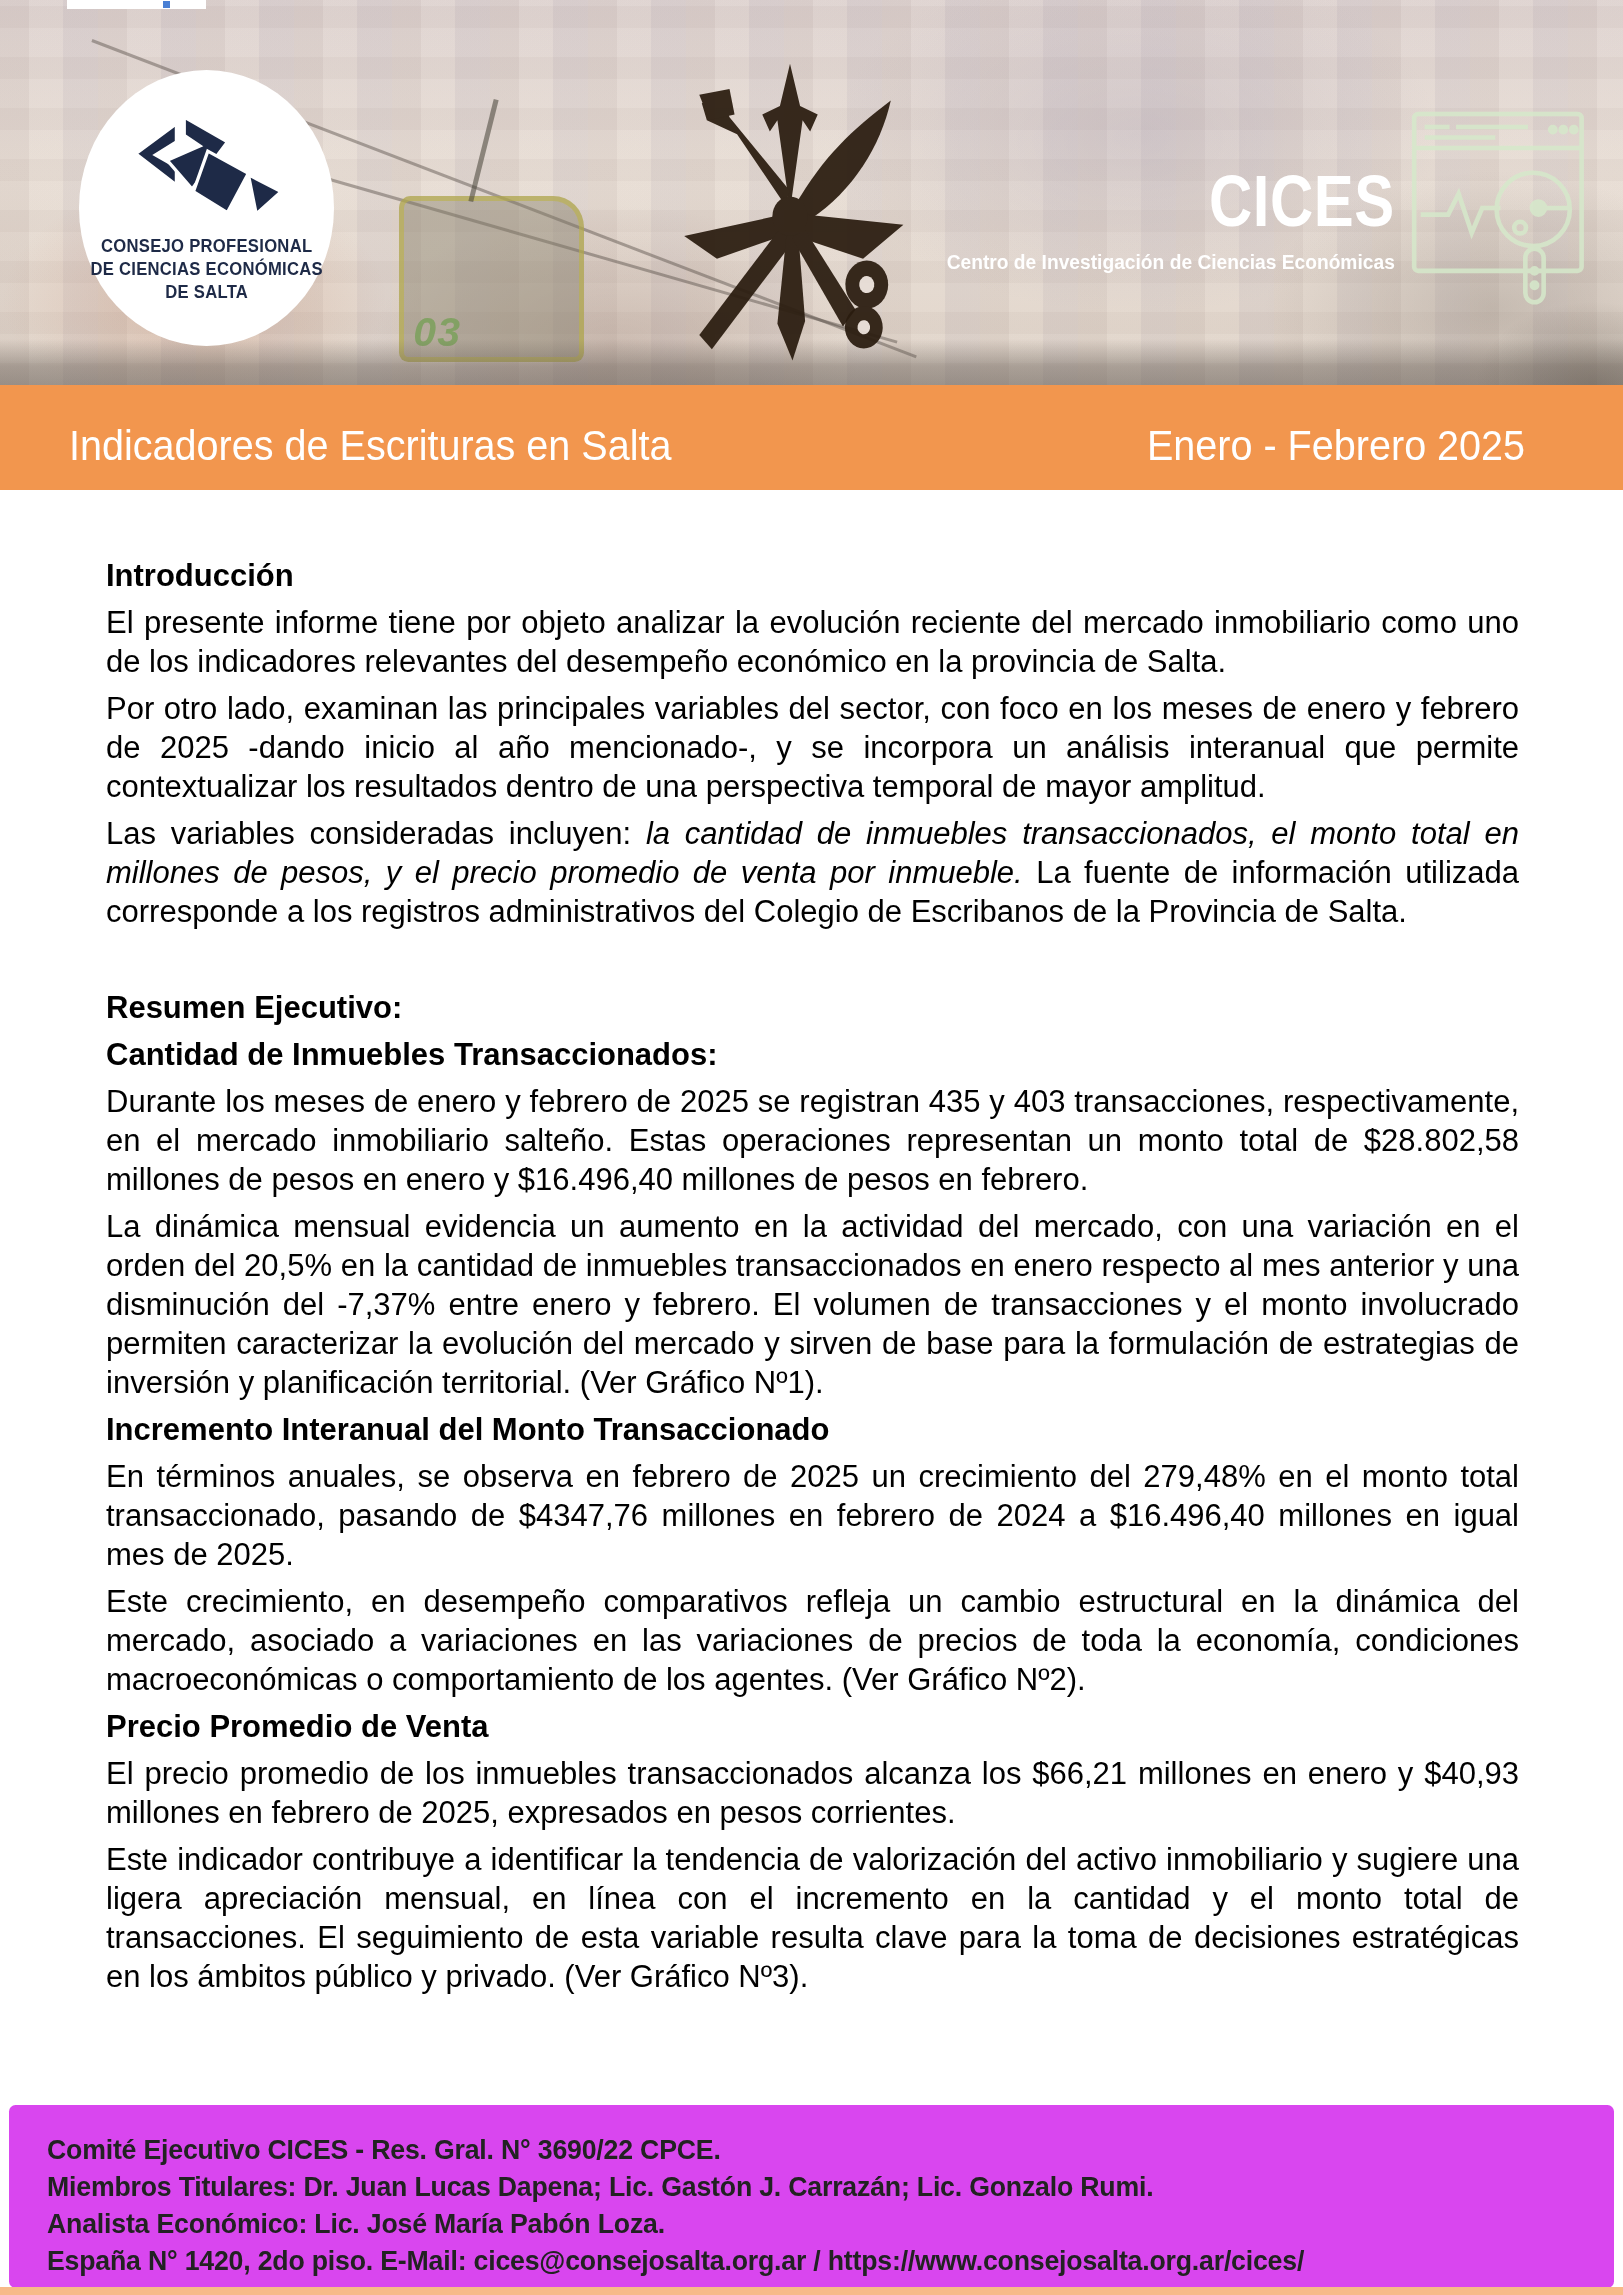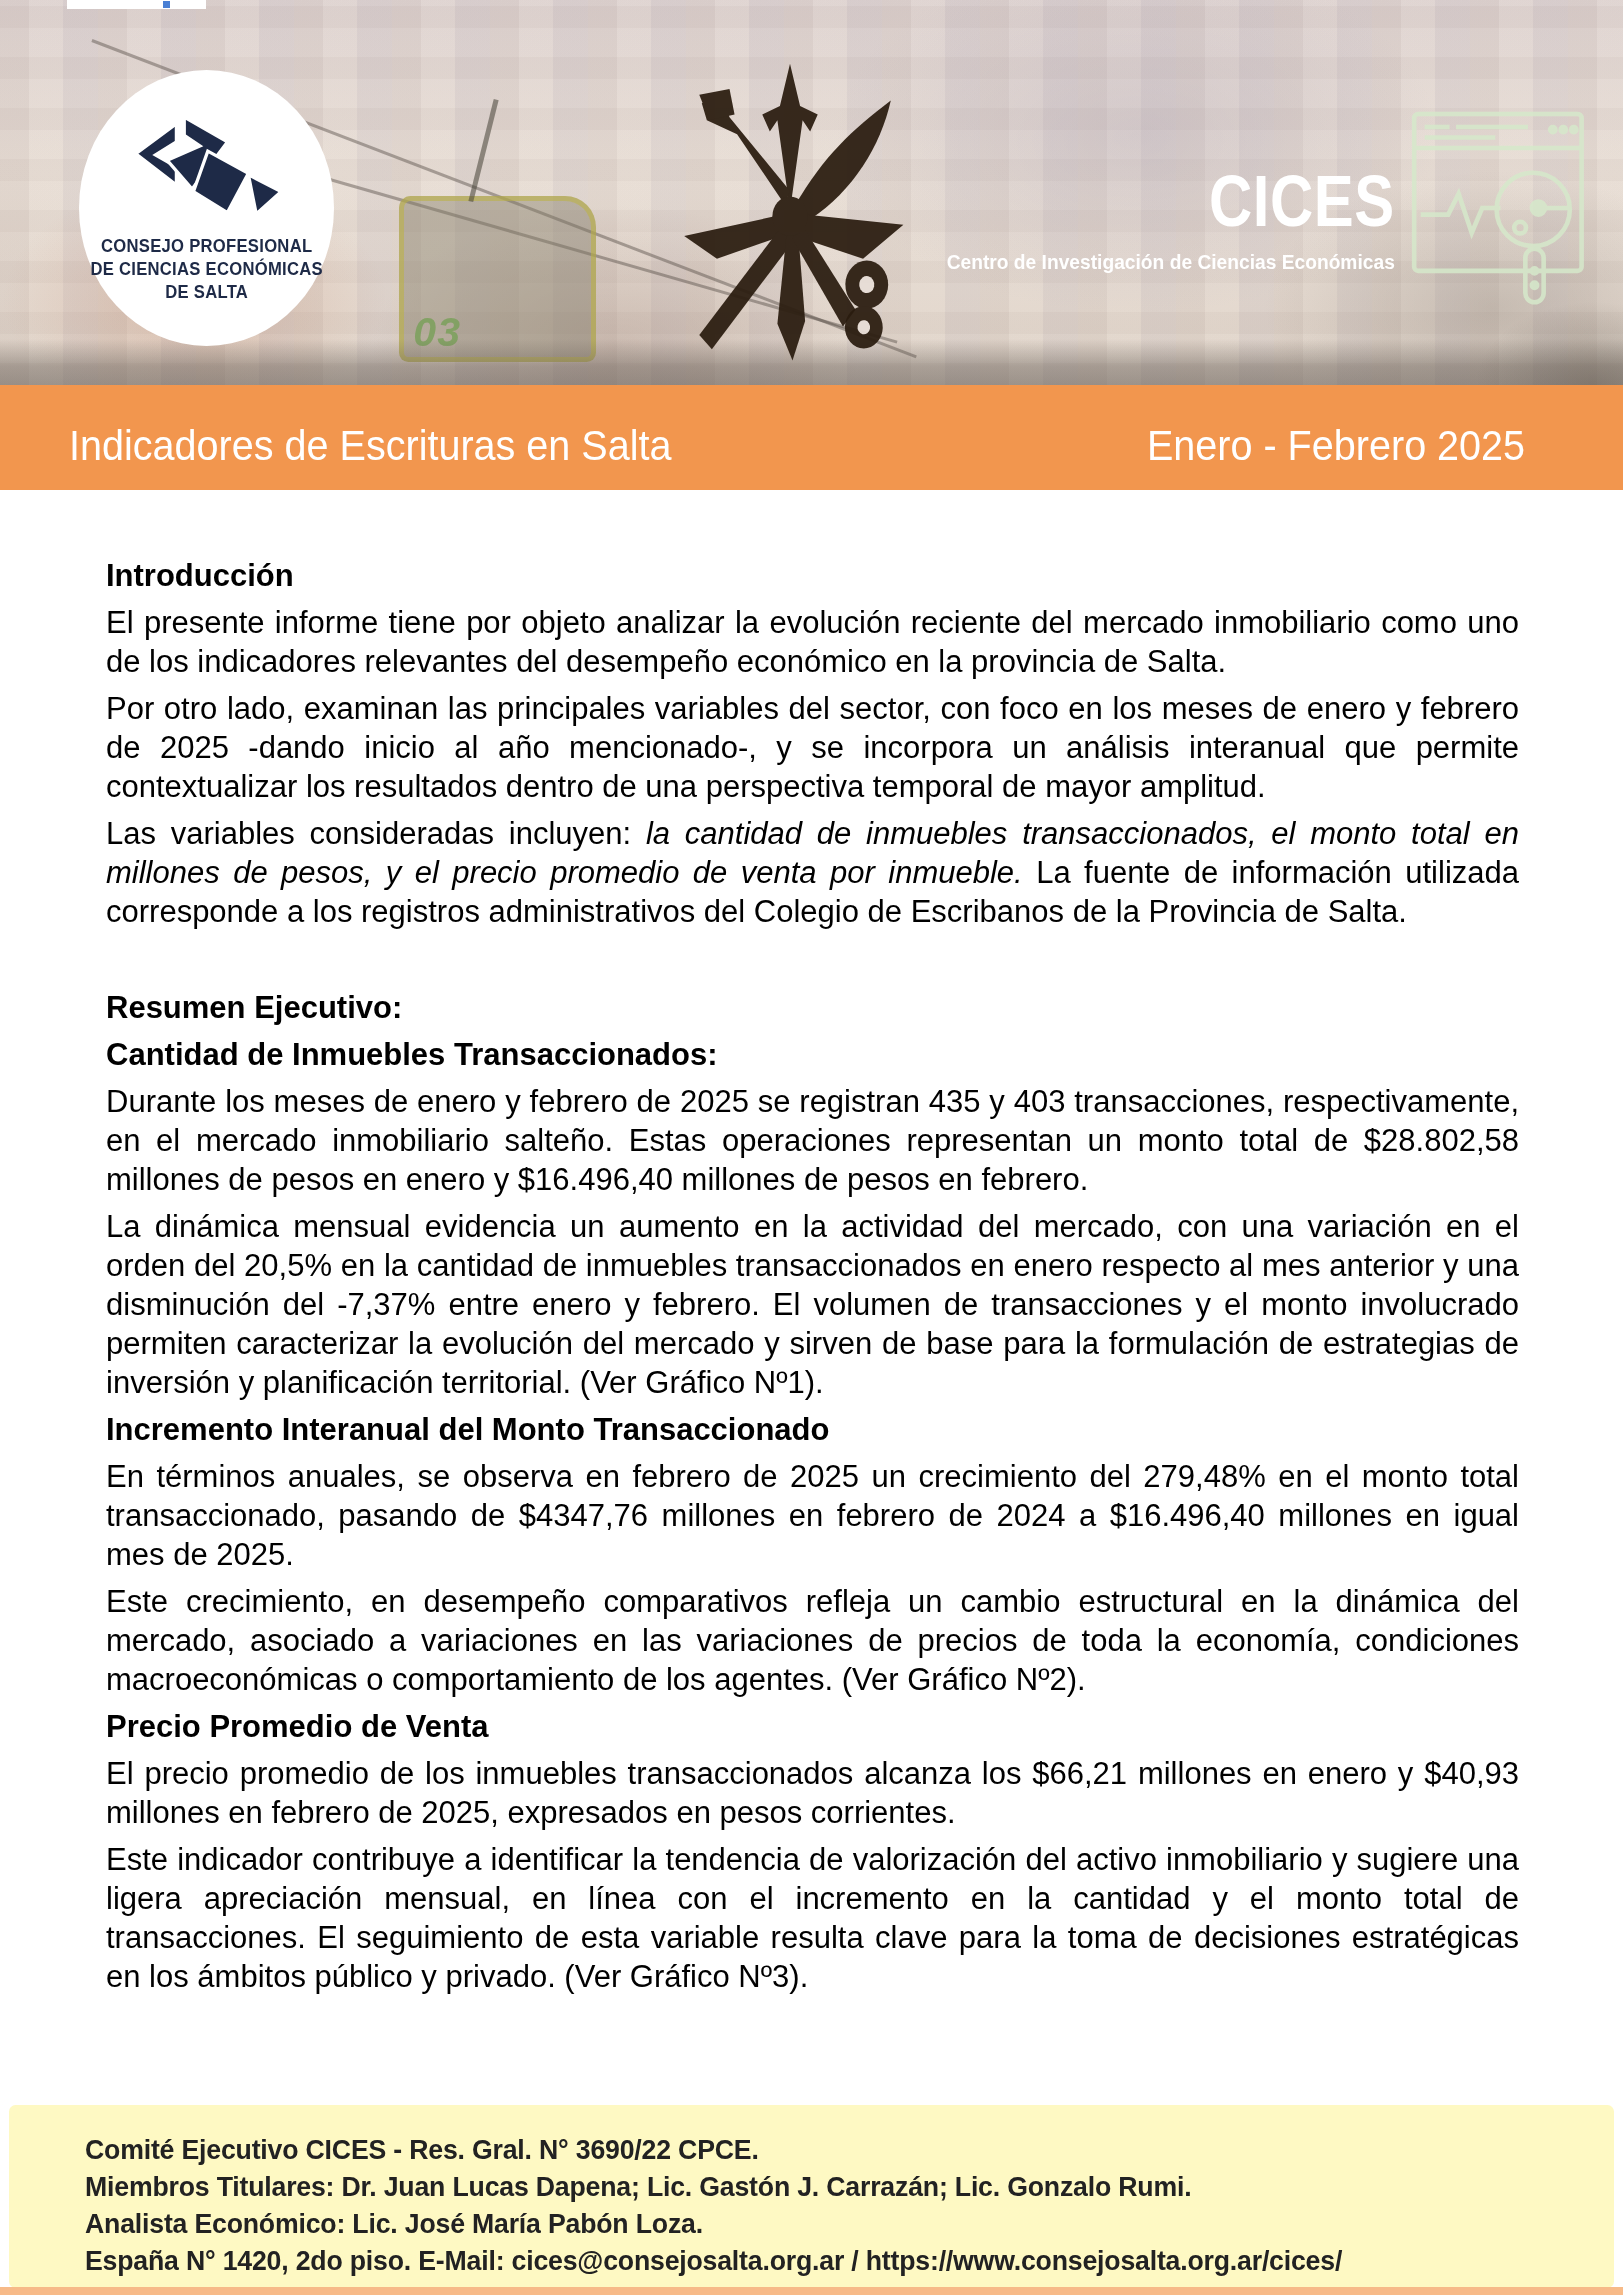--- a/index.html
+++ b/index.html
@@ -22,21 +22,20 @@
       repeating-linear-gradient(0deg, rgba(188,172,162,0.12) 0 22px, rgba(235,226,216,0.10) 22px 51px),
       linear-gradient(180deg,#ded3d2 0%,#e9dfd7 45%,#e0d4c9 100%);
   }
   .cable{position:absolute;height:2.6px;background:rgba(86,78,72,0.45);transform-origin:left center;}
   .cable1{left:92px;top:39px;width:883px;transform:rotate(21deg);}
   .cable2{left:281px;top:164px;width:641px;transform:rotate(16deg);}
   .cablecar{
     position:absolute;left:399px;top:196px;width:175px;height:156px;
     border:5.9px solid rgba(189,178,72,0.60);border-radius:11.8px 31px 9.2px 9.2px;
     background:rgba(128,122,100,0.42);
-    padding-left:12px;
   }
   .cablecar::before{ 
     content:"";position:absolute;left:77px;top:-103px;width:4.6px;height:105px;
     background:rgba(70,65,55,0.55);transform:rotate(14deg);
   }
   .car-number{
     position:absolute;left:9.2px;bottom:1.3px;font-size:41px;font-weight:bold;font-style:italic;
     color:rgba(122,160,90,0.85);letter-spacing:1.3px;
   }
   .ridge{
@@ -82,22 +81,22 @@
   
   .doc{
     position:absolute;left:98px;top:489px;width:1429px;padding-top:59px;color:#000000;
   }
   .doc p{margin:8px;font-size:31px;line-height:39px;text-align:justify;}
   .doc p.heading{font-weight:bold;text-align:left;}
   .doc .spacer{height:41px;}
 
   
   .footer{
-    position:absolute;left:9.2px;top:2105px;width:1605px;height:183px;background:#fef9c3;
-    border-radius:6.5px;box-sizing:border-box;padding:26px 26px 0 76px;color:#222222;
+    position:absolute;left:9.2px;top:2105px;width:1605px;height:183px;background:#d946ef;
+    border-radius:6.5px;box-sizing:border-box;padding:26px 26px 0 38px;color:#222222;
   }
   .footer-line{font-size:27.5px;font-weight:bold;line-height:37px;letter-spacing:-0.2px;
     transform:scaleX(0.97);transform-origin:left;white-space:nowrap;}
   .bottom-strip{position:absolute;left:0;bottom:0;width:1623px;height:7.9px;background:#F7BA88;}
 </style>
 </head>
 <body>
 
 <div class="page">
 

